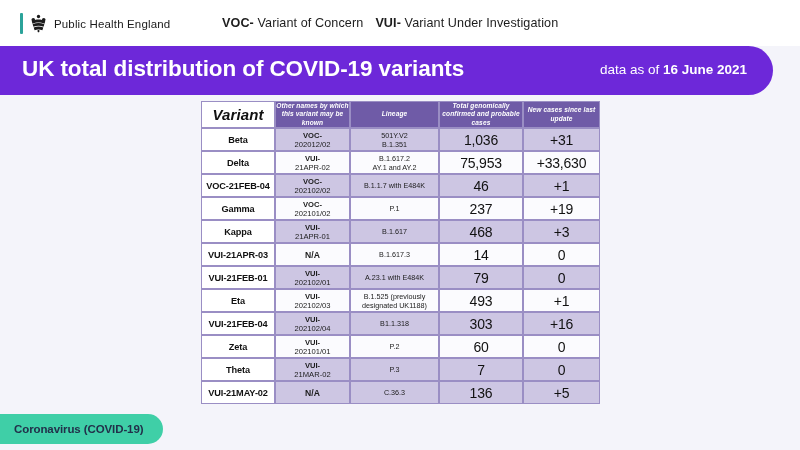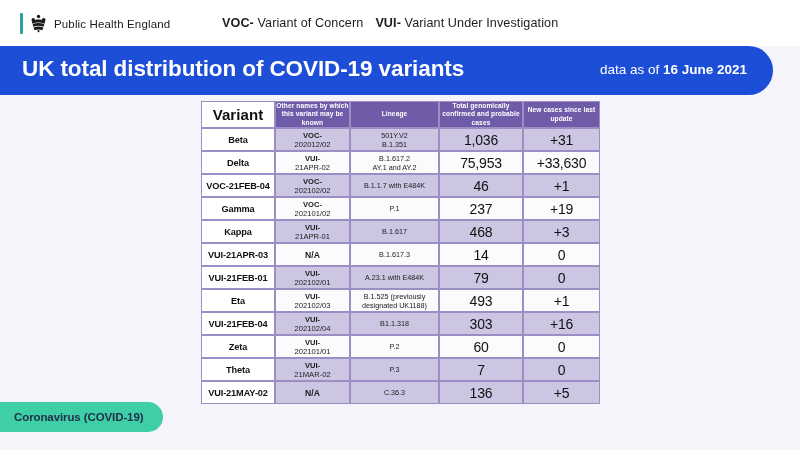--- a/index.html
+++ b/index.html
@@ -58,21 +58,21 @@
   }
   #legend .abbr { font-weight: bold; }
   #legend .dash { font-weight: bold; }
   #legend .gap { display: inline-block; width: 12px; }
 
   
   #banner {
     position: absolute;
     left: 0; top: 46px;
     width: 773px; height: 49px;
-    background: #1d4ed8;
+    background: #6d28d9;
     border-top-right-radius: 26px;
     border-bottom-right-radius: 26px;
   }
   #banner-title {
     position: absolute;
     left: 22px; top: 10px;
     font-size: 22.5px;
     font-weight: bold;
     color: #ffffff;
     letter-spacing: -0.1px;
@@ -113,20 +113,21 @@
   
   thead th {
     background: #6f5ba7;
     color: #ffffff;
     font-size: 6.6px;
     font-weight: bold;
     line-height: 1.28;
     padding: 4px 2px;
     height: 27px;
     letter-spacing: 0.1px;
+    font-style: italic;
   }
   thead th.variant-head {
     background: #ffffff;
     color: #111111;
     font-size: 15px;
     font-weight: bold;
     letter-spacing: 0.1px;
     border: 2px solid #7a6bb0;
   }
 
@@ -172,21 +173,21 @@
   tbody tr.row-even td.col-lineage,
   tbody tr.row-even td.col-total,
   tbody tr.row-even td.col-new { background: #cdc6e3; }
 
   tbody tr:last-child td { border-bottom: 2px solid #7a6bb0; }
   tbody tr:last-child td.col-variant { border-bottom: 2px solid #7a6bb0; }
 
   
   #covid-badge {
     position: absolute;
-    left: 0; bottom: 18px;
+    left: 0; bottom: 6px;
     width: 163px; height: 30px;
     background: #3fcfa7;
     border-top-right-radius: 15px;
     border-bottom-right-radius: 15px;
     display: flex;
     align-items: center;
   }
   #covid-badge-label {
     margin-left: 14px;
     font-size: 11.5px;

